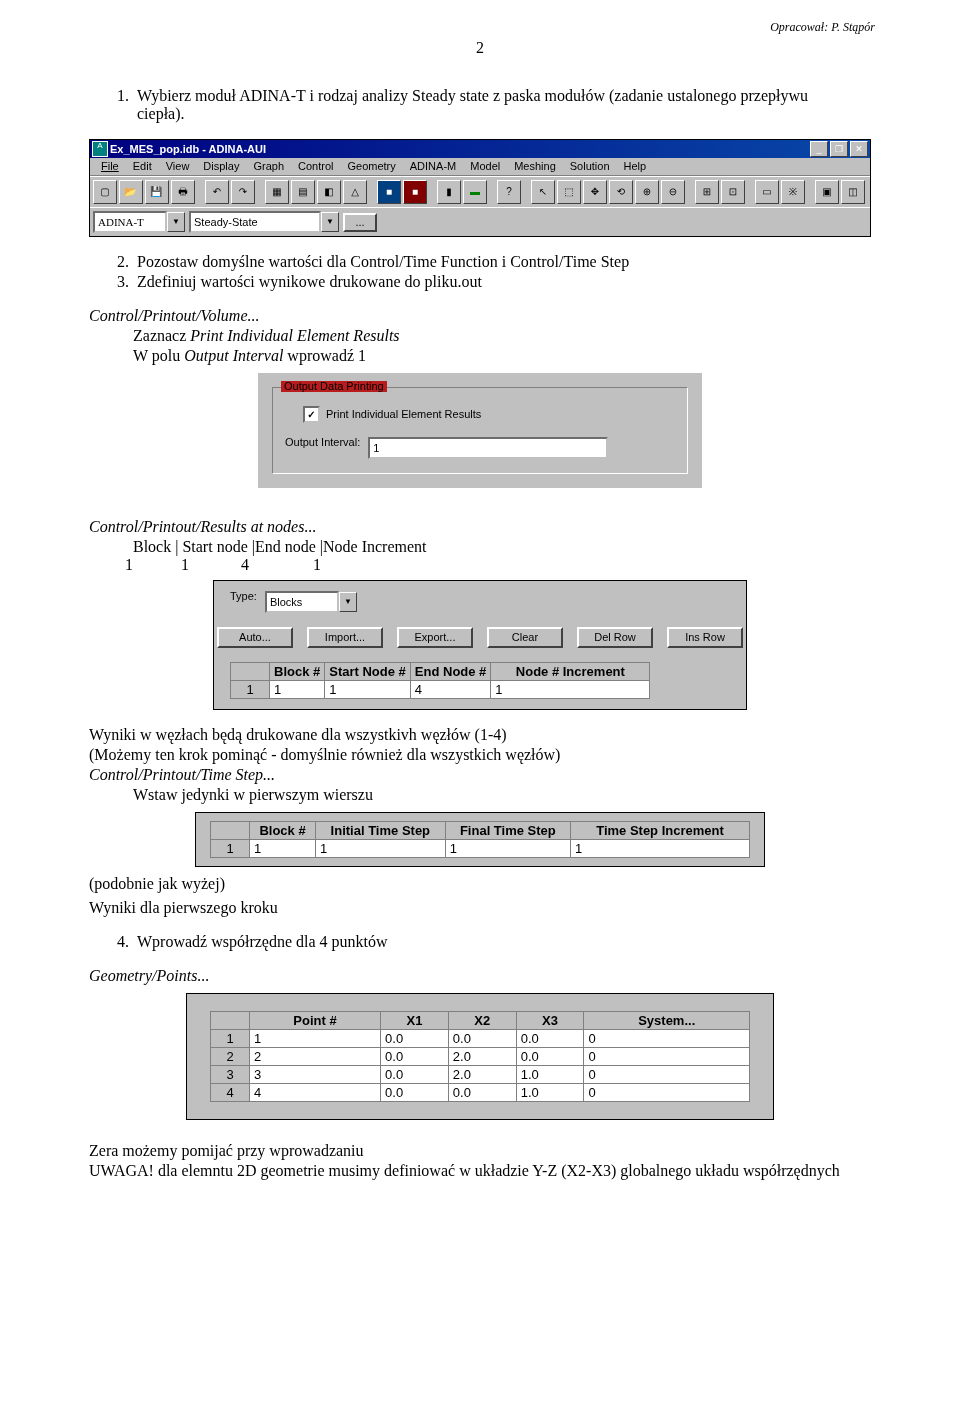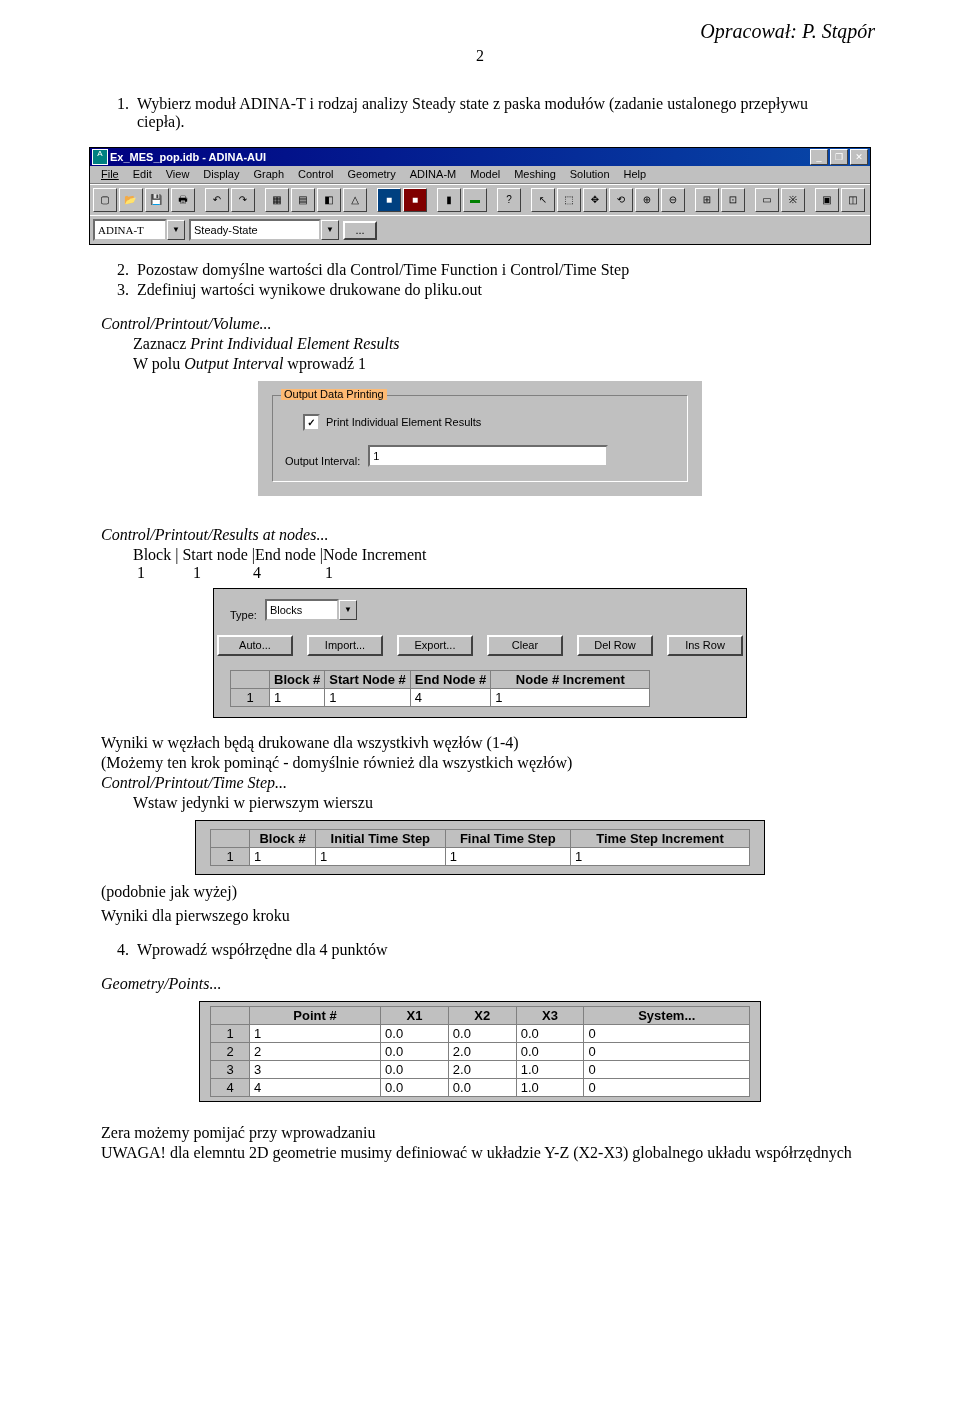--- a/index.html
+++ b/index.html
@@ -1,52 +1,52 @@
 <!DOCTYPE html>
 <html><head>
 <meta charset="utf-8">
 <style>
   body{margin:0;background:#fff;font-family:"Times New Roman",serif;font-size:16px;color:#000;width:960px}
   .page{padding:20px 85px 40px 85px}
-  .hdr{text-align:right;font-style:italic;font-size:20px;margin-bottom:4px}
+  .hdr{text-align:right;font-style:italic;font-size:12px;margin-bottom:4px}
   .pgnum{text-align:center;font-size:16px;margin-bottom:30px}
-  p{margin:2px 16px}
+  p{margin:2px 4px}
   .it{font-style:italic;font-family:"Times New Roman",serif}
   .indent{margin-left:48px}
   .indent2{margin-left:48px;display:block}
   ol.list{margin:16px;padding-left:32px}
   ol.list li{margin-bottom:2px;padding-left:4px}
   .win{font-family:"MS Sans Serif",Tahoma,sans-serif;font-size:11px;background:#c0c0c0;border:1px solid #000;margin:6px auto;line-height:1}
   .titlebar{background:linear-gradient(to right,#000080,#0848a8);color:#fff;height:18px;display:flex;align-items:center;padding:0 2px}
   .titlebar .t{font-weight:bold;font-size:11px;flex:1;padding-left:2px}
   .winbtn{width:16px;height:14px;background:#c0c0c0;border:1px solid;border-color:#fff #404040 #404040 #fff;margin-left:2px;display:flex;align-items:center;justify-content:center;font-size:9px;font-family:Arial}
   .menubar{display:flex;background:#c0c0c0;border-bottom:1px solid #808080;padding:1px 4px}
   .menubar span{padding:2px 7px;font-size:11px}
   .menubar span u{text-decoration:underline}
   .toolbar{display:flex;background:#c0c0c0;padding:3px;border-top:1px solid #fff;flex-wrap:wrap;align-items:center;gap:2px}
   .tbtn{width:22px;height:22px;background:#c0c0c0;border:1px solid;border-color:#fff #404040 #404040 #fff;display:flex;align-items:center;justify-content:center;font-size:10px}
   .tsep{width:6px}
   .toolbar2{display:flex;background:#c0c0c0;padding:3px;border-top:1px solid #fff;align-items:center;gap:4px}
   .combo{display:flex;align-items:center}
   .combo input{height:18px;border:2px inset #c0c0c0;background:#fff;font-family:"MS Sans Serif",sans-serif;font-size:11px;padding:0 3px}
   .combo .arr{width:16px;height:18px;background:#c0c0c0;border:1px solid;border-color:#fff #404040 #404040 #fff;display:flex;align-items:center;justify-content:center;font-size:8px}
   .gbox{border:1px solid;border-color:#808080 #fff #fff #808080;margin:12px;padding:10px 12px 14px 12px;position:relative;background:#c0c0c0}
-  .gbox .lg{position:absolute;top:-7px;left:8px;background:#fdba74;padding:0 3px;font-size:11px}
+  .gbox .lg{position:absolute;top:-7px;left:8px;background:#b91c1c;padding:0 3px;font-size:11px}
   .chk{display:flex;align-items:center;gap:6px;margin:8px 0 14px 18px}
   .chkbox{width:13px;height:13px;background:#fff;border:2px inset #c0c0c0;display:flex;align-items:center;justify-content:center;font-size:10px;font-weight:bold}
-  .frow{display:flex;align-items:flex-end;gap:8px}
+  .frow{display:flex;align-items:flex-start;gap:8px}
   .tinput{background:#fff;border:2px inset #c0c0c0;height:18px;font-family:"MS Sans Serif",sans-serif;font-size:11px;padding:0 3px}
   .btn95{background:#c0c0c0;border:2px solid;border-color:#fff #404040 #404040 #fff;padding:3px 8px;font-family:"MS Sans Serif",sans-serif;font-size:11px;display:inline-block;min-width:56px;text-align:center}
   .btnrow{display:flex;gap:14px;justify-content:center;padding:10px 0}
   .grid{border-collapse:collapse;background:#fff;margin:4px 10px}
   .grid th,.grid td{border:1px solid #808080;padding:2px 4px;font-size:13px;font-family:Liberation Sans, sans-serif}
   .grid th{background:#c0c0c0;font-weight:bold;text-align:center}
   .grid td{background:#fff}
   .rowhead{background:#c0c0c0!important;font-weight:normal;width:30px;text-align:center}
-  .monotable{font-family:"Times New Roman",serif;white-space:pre;margin-left:48px;font-size:16px}
+  .monotable{font-family:"Times New Roman",serif;white-space:pre;margin-left:36px;font-size:16px}
   .center{display:flex;justify-content:center}
 </style>
 </head>
 <body>
 
 <div class="page">
   <div class="hdr">Opracował:  P. Stąpór</div>
   <div class="pgnum">2</div>
 
   <ol class="list" start="1">
@@ -221,21 +221,21 @@
   </div>
 
   <p>(podobnie jak wyżej)</p>
   <p style="margin-top:6px">Wyniki dla pierwszego kroku</p>
   <ol class="list" start="4">
     <li>Wprowadź współrzędne dla 4 punktów</li>
   </ol>
   <p class="it">Geometry/Points...</p>
 
   <div style="display:flex;justify-content:flex-end">
-    <div class="win" style="width:560px;padding:0">
+    <div class="win" style="width:560px;padding:13px">
       <table class="grid" style="width:540px">
         <tbody>
             <tr>
           <th class="rowhead"></th>
           <th>Point #</th>
           <th>X1</th>
           <th>X2</th>
           <th>X3</th>
           <th>System...</th>
         </tr>

